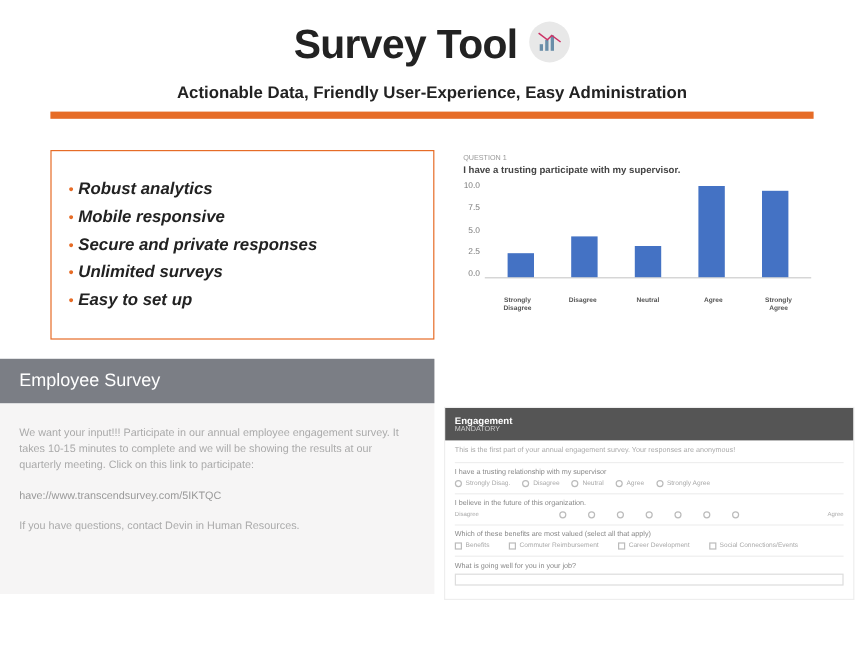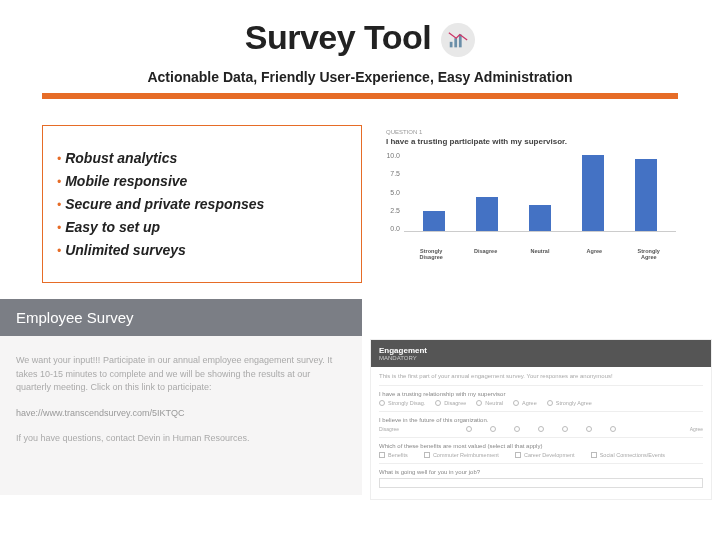--- a/index.html
+++ b/index.html
@@ -1,19 +1,19 @@
 <!DOCTYPE html>
 <html><head>
 <meta charset="utf-8">
 <style>
   * { margin: 0; padding: 0; box-sizing: border-box; }
   body { width: 720px; height: 540px; font-family: Arial, Helvetica, sans-serif; background: #fff; overflow: hidden; }
   .page { width: 100%; height: 100%; position: relative; }
 
-  .title-row { display: flex; justify-content: center; align-items: flex-end; padding-top: 18px; gap: 10px; }
+  .title-row { display: flex; justify-content: center; align-items: flex-start; padding-top: 18px; gap: 10px; }
   .title { font-size: 34px; font-weight: 900; letter-spacing: -0.5px; color: #222; font-family: Arial Black, Arial, sans-serif; }
   .title-icon { width: 34px; height: 34px; border-radius: 50%; background: #e8e8e8; display: flex; align-items: center; justify-content: center; }
   .title-icon svg { width: 22px; height: 22px; }
 
   .subtitle { text-align: center; font-size: 14px; font-weight: 700; color: #222; margin-top: 12px; font-family: Arial Black, Arial, sans-serif; }
 
   .accent-bar { height: 6px; background: #e66c27; margin: 8px 42px 0; }
 
   .mid-row { display: flex; margin: 26px 42px 0; gap: 14px; align-items: flex-start; }
 
@@ -76,22 +76,22 @@
   </div>
 
   <div class="subtitle">Actionable Data, Friendly User-Experience, Easy Administration</div>
   <div class="accent-bar"></div>
 
   <div class="mid-row">
     <div class="features-box">
       <div class="feature"><span class="feat-bullet">•</span><span class="feat-strong">Robust</span><span class="feat-strong"> analytics</span></div>
       <div class="feature"><span class="feat-bullet">•</span><span class="feat-strong">Mobile</span><span class="feat-strong"> responsive</span></div>
       <div class="feature"><span class="feat-bullet">•</span><span class="feat-strong">Secure</span><span class="feat-strong"> and private responses</span></div>
+      <div class="feature"><span class="feat-bullet">•</span><span class="feat-strong">Unlimited</span><span class="feat-strong"> surveys</span></div>
       <div class="feature"><span class="feat-bullet">•</span><span class="feat-strong">Easy</span><span class="feat-strong"> to set up</span></div>
-      <div class="feature"><span class="feat-bullet">•</span><span class="feat-strong">Unlimited</span><span class="feat-strong"> surveys</span></div>
     </div>
 
     <div class="chart-panel">
       <div class="chart-top-line">QUESTION 1</div>
       <div class="chart-title">I have a trusting participate with my supervisor.</div>
       <div class="chart-area">
         <div class="ylabels">
           <span>10.0</span>
           <span>7.5</span>
           <span>5.0</span>

